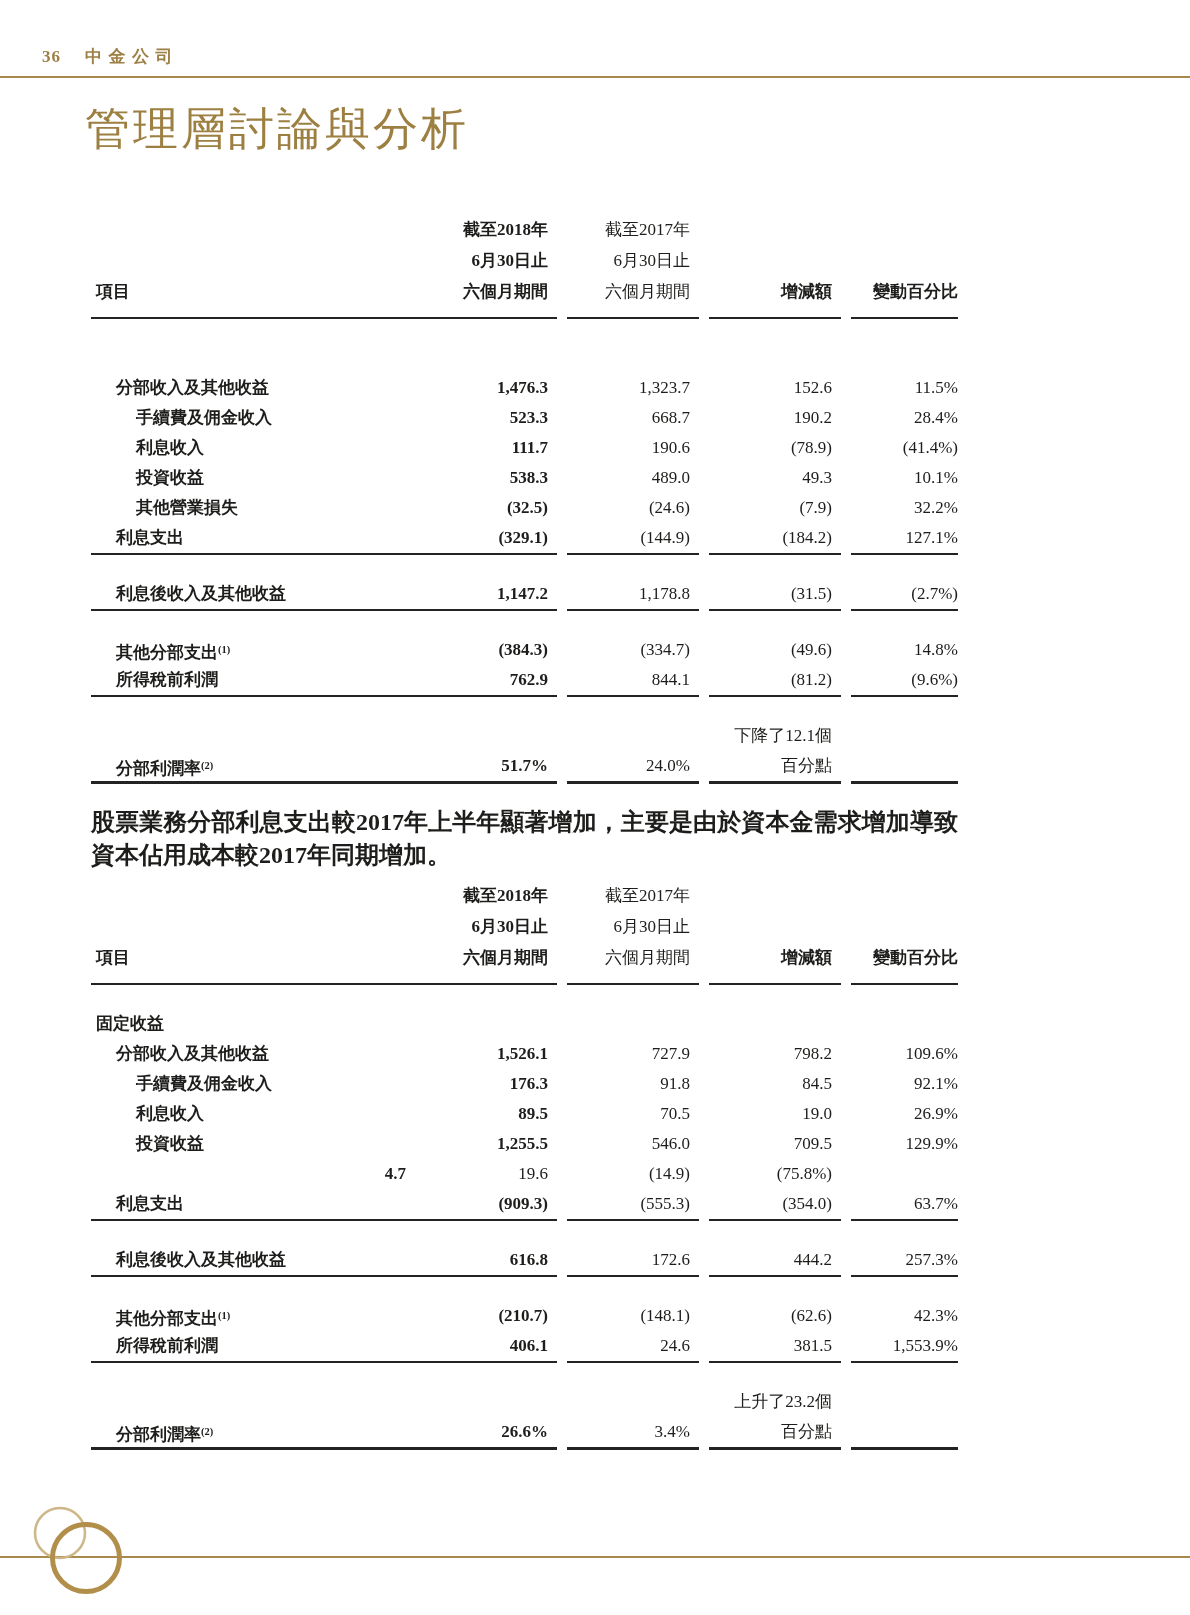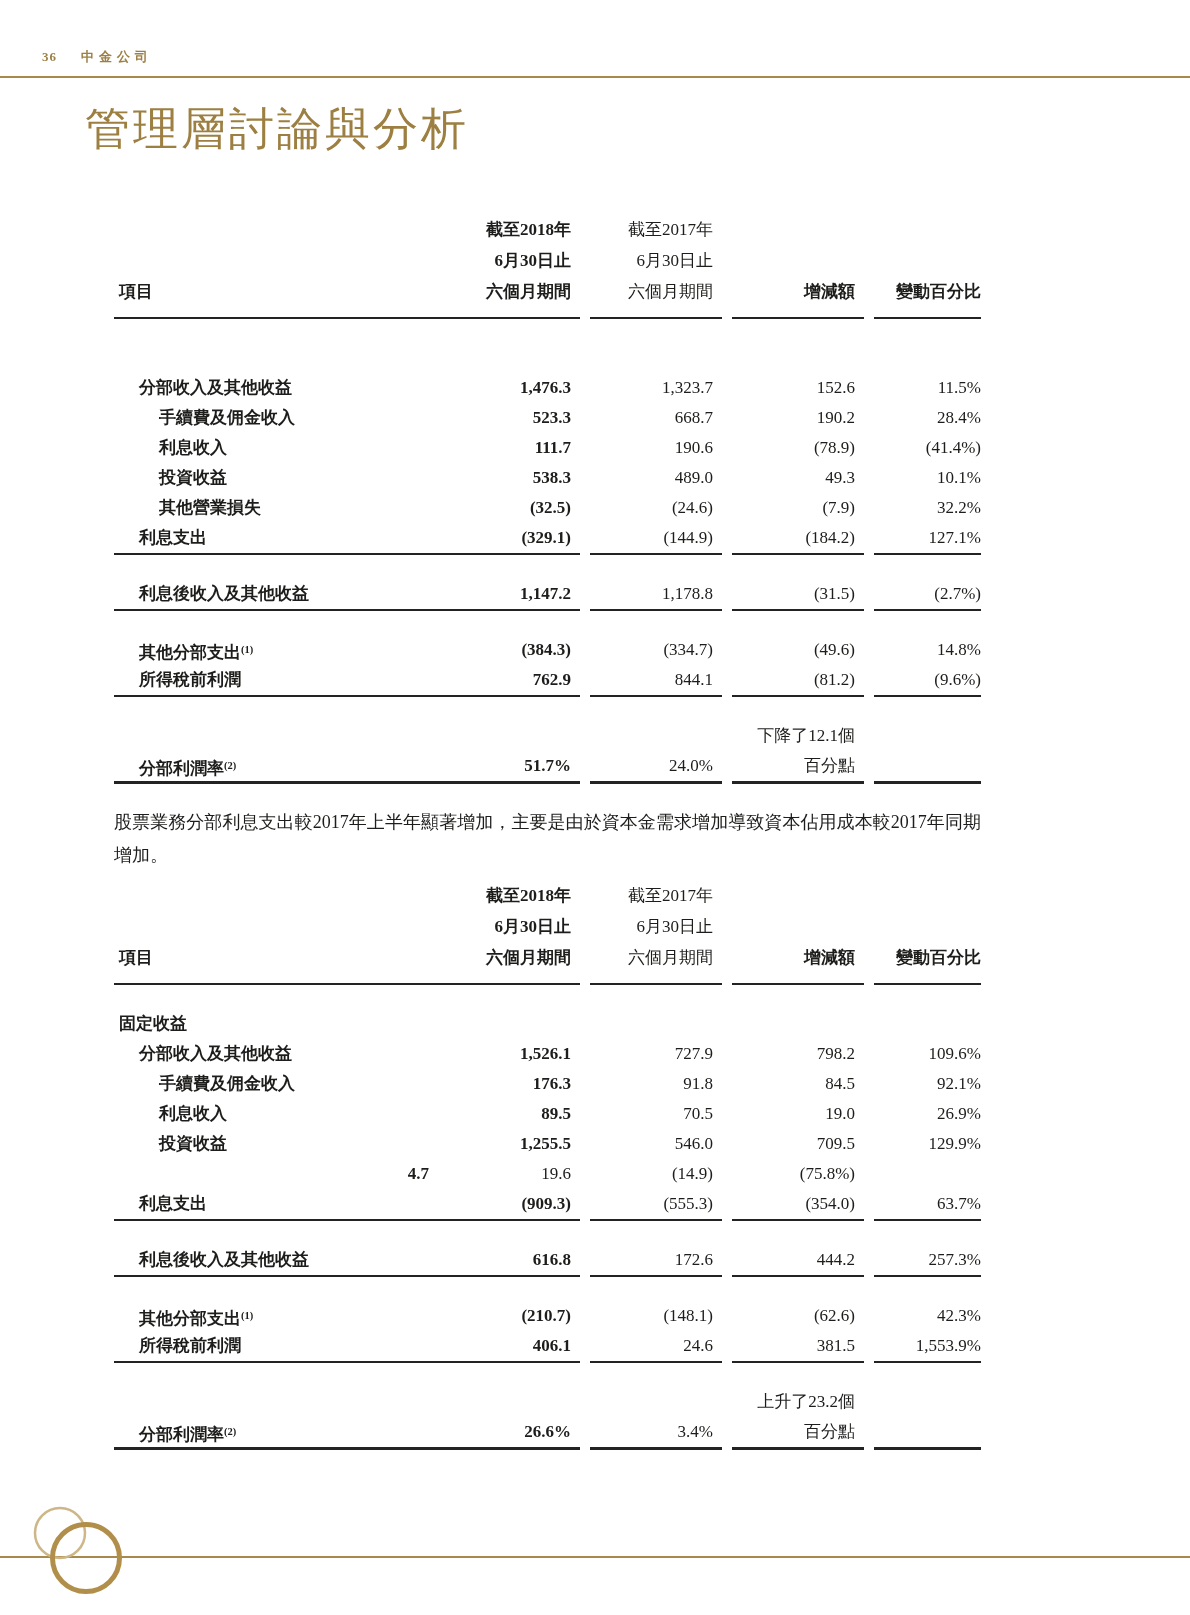--- a/index.html
+++ b/index.html
@@ -3,29 +3,29 @@
 <meta charset="utf-8">
 <style>
   html,body{margin:0;padding:0;background:#fff;}
   .page{
     width:1190px;height:1615px;position:relative;overflow:hidden;background:#ffffff;
     font-family:"Liberation Serif","DejaVu Serif",serif;color:#1d1d1b;
   }
   
   .page-head{
     padding:46px 4px 8px 42px;border-bottom:2px solid #a8894c;
-    color:#9d8045;font-weight:bold;font-size:13px;line-height:22px;
+    color:#9d8045;font-weight:bold;font-size:17px;line-height:22px;
   }
   .page-num{margin-right:24px;letter-spacing:1px;}
   .company{letter-spacing:0.38em;}
   .doc-title{
     margin:24px 0 0 85px;font-size:45px;line-height:54px;font-weight:normal;
     color:#9c7f41;letter-spacing:3px;
   }
-  .content{margin-left:114px;width:867px;}
+  .content{margin-left:91px;width:867px;}
   
   .fintable{margin-top:58px;font-size:17px;}
   .fintable.second{margin-top:8px;}
   .trow{display:grid;grid-template-columns:315px 142px 142px 142px 126px;height:30px;line-height:30px;}
   .thead .trow{height:31px;line-height:31px;}
   .thead{padding-bottom:10px;}
   .cl{text-align:left;padding-left:5px;font-weight:bold;}
   .cr{text-align:right;}
   .b{font-weight:bold;}
   .i1{padding-left:25px;}
@@ -34,21 +34,21 @@
   .rule{position:relative;height:2px;}
   .rule span{position:absolute;top:0;bottom:0;background:#232323;}
   .rule.thick{height:3px;}
   .rs1{left:0;width:466px;}
   .rs2{left:476px;width:132px;}
   .rs3{left:618px;width:132px;}
   .rs4{left:760px;width:107px;}
   .gap24{height:24px;}
   .sp{height:24px;}
   
-  .para{margin:22px 0 0 0;font-size:18px;line-height:33px;text-align:justify;}
+  .para{margin:22px 0 0 0;font-size:24px;line-height:33px;text-align:justify;font-weight:bold;}
   
   .bottom-line{position:absolute;left:0;right:0;top:1556px;height:2px;background:#a8894c;z-index:1;}
   .circles{position:absolute;left:0;top:1483px;z-index:2;}
 </style>
 </head>
 <body>
 
 <div class="page">
 
   <div class="page-head">

